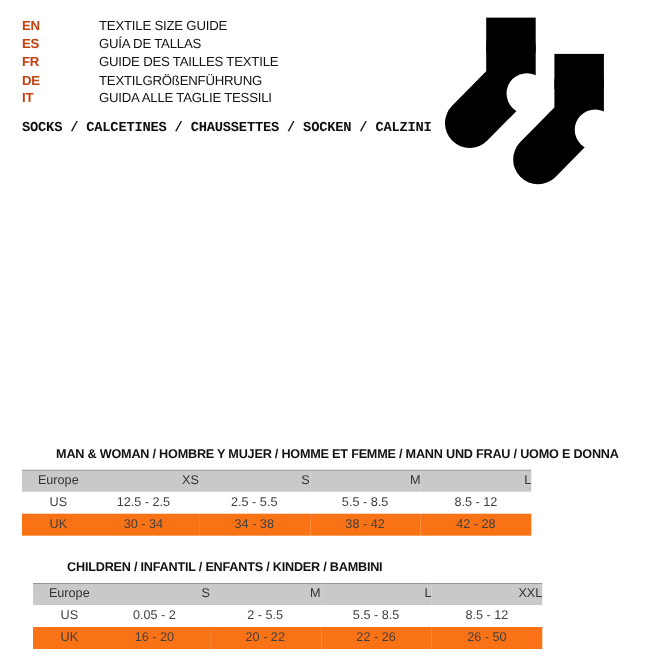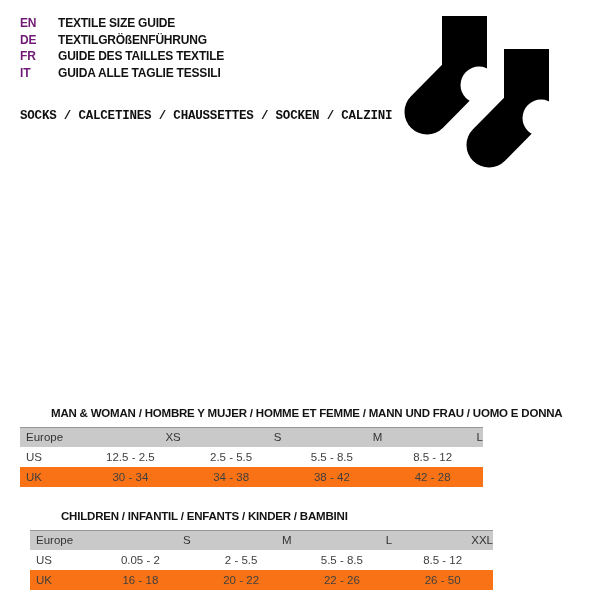--- a/index.html
+++ b/index.html
@@ -12,25 +12,25 @@
     height: 600px;
     background: #ffffff;
     overflow: hidden;
   }
 
   
   .lang-block { position: absolute; top: 15px; left: 20px; }
   .lang-row { display: flex; line-height: 16.6px; }
   .lang-code {
     display: inline-block; width: 38px;
-    font-size: 12px; font-weight: 700; color: #701a75; letter-spacing: -0.2px;
+    font-size: 12px; font-weight: 700; color: #c2410c; letter-spacing: -0.2px;
   }
   .lang-label {
-    font-size: 12px; font-weight: 700; color: #121212;
-    letter-spacing: -0.2px; white-space: nowrap;
+    font-size: 12px; font-weight: 400; color: #121212;
+    letter-spacing: -0.2px; white-space: nowrap; margin-left: 32px;
   }
 
   
   .category-line {
     position: absolute; top: 109px; left: 20px;
     font-size: 12.5px; font-weight: 700; color: #0f0f0f;
     letter-spacing: -0.2px; white-space: nowrap; font-family: Liberation Mono, monospace;
   }
 
   
@@ -55,41 +55,45 @@
   col.col-region { width: 60px; }
   .size-table thead tr {
     background: #c9c9c9;
     border-top: 1px solid #979797;
   }
   .size-table th {
     height: 19px; font-weight: 400; color: #333333; text-align: right;
   }
   .size-table td { height: 20px; text-align: center; }
   .size-table th:first-child, .size-table td:first-child {
-    text-align: left; padding-left: 6px;
+    text-align: center; padding-left: 6px;
   }
   .size-table tbody tr.alt { background: #f97316; }
 </style>
 </head>
 <body>
 
 <div class="page">
 
   <div class="lang-block">
     <div class="lang-row">
       <span class="lang-code">EN</span>
       <span class="lang-label">TEXTILE SIZE GUIDE</span>
     </div>
     <div class="lang-row">
-      <span class="lang-code">DE</span>
-      <span class="lang-label">TEXTILGRÖßENFÜHRUNG</span>
+      <span class="lang-code">ES</span>
+      <span class="lang-label">GUÍA DE TALLAS</span>
     </div>
     <div class="lang-row">
       <span class="lang-code">FR</span>
       <span class="lang-label">GUIDE DES TAILLES TEXTILE</span>
+    </div>
+    <div class="lang-row">
+      <span class="lang-code">DE</span>
+      <span class="lang-label">TEXTILGRÖßENFÜHRUNG</span>
     </div>
     <div class="lang-row">
       <span class="lang-code">IT</span>
       <span class="lang-label">GUIDA ALLE TAGLIE TESSILI</span>
     </div>
   </div>
 
   <div class="category-line">SOCKS / CALCETINES / CHAUSSETTES / SOCKEN / CALZINI</div>
 
   <svg class="socks-icon" width="165" height="162" viewBox="0 0 165 162" aria-hidden="true">
@@ -165,21 +169,21 @@
       <tbody>
         <tr>
           <td>US</td>
           <td>0.05 - 2</td>
           <td>2 - 5.5</td>
           <td>5.5 - 8.5</td>
           <td>8.5 - 12</td>
         </tr>
         <tr class="alt">
           <td>UK</td>
-          <td>16 - 18</td>
+          <td>16 - 20</td>
           <td>20 - 22</td>
           <td>22 - 26</td>
           <td>26 - 50</td>
         </tr>
       </tbody>
     </table>
   </div>
 
 </div>
 

